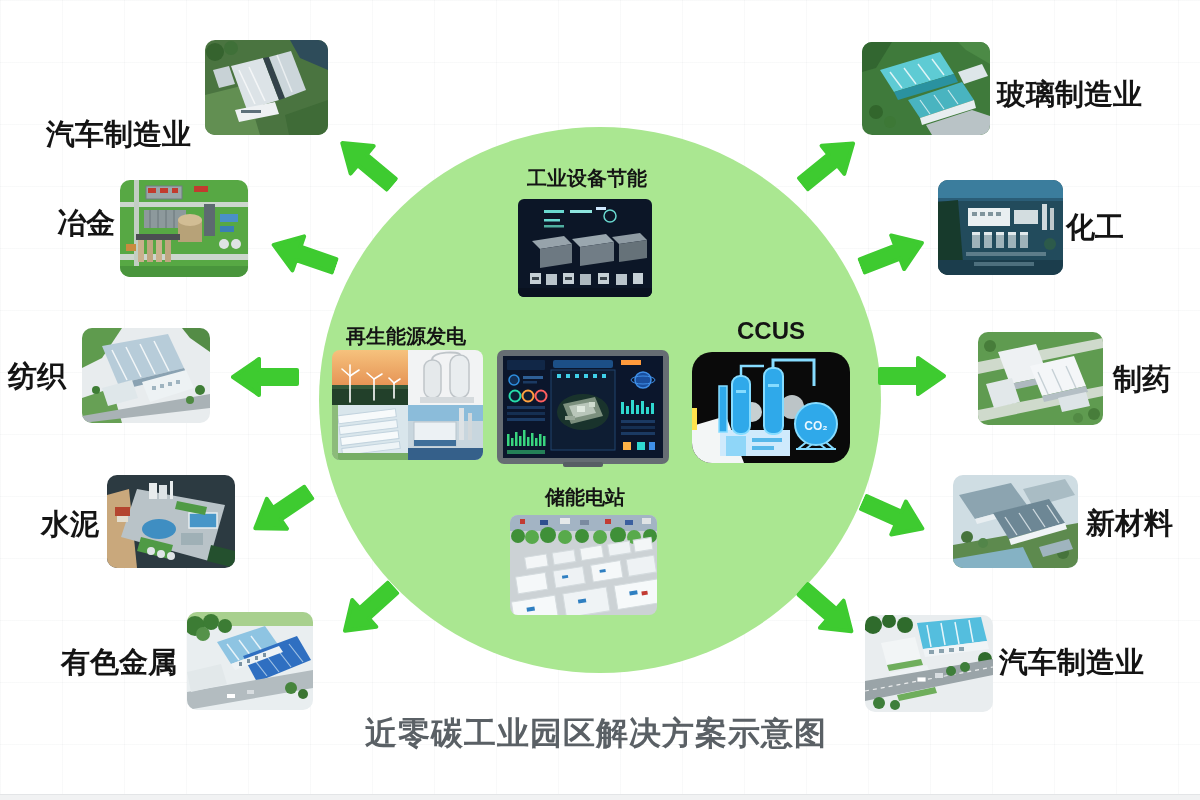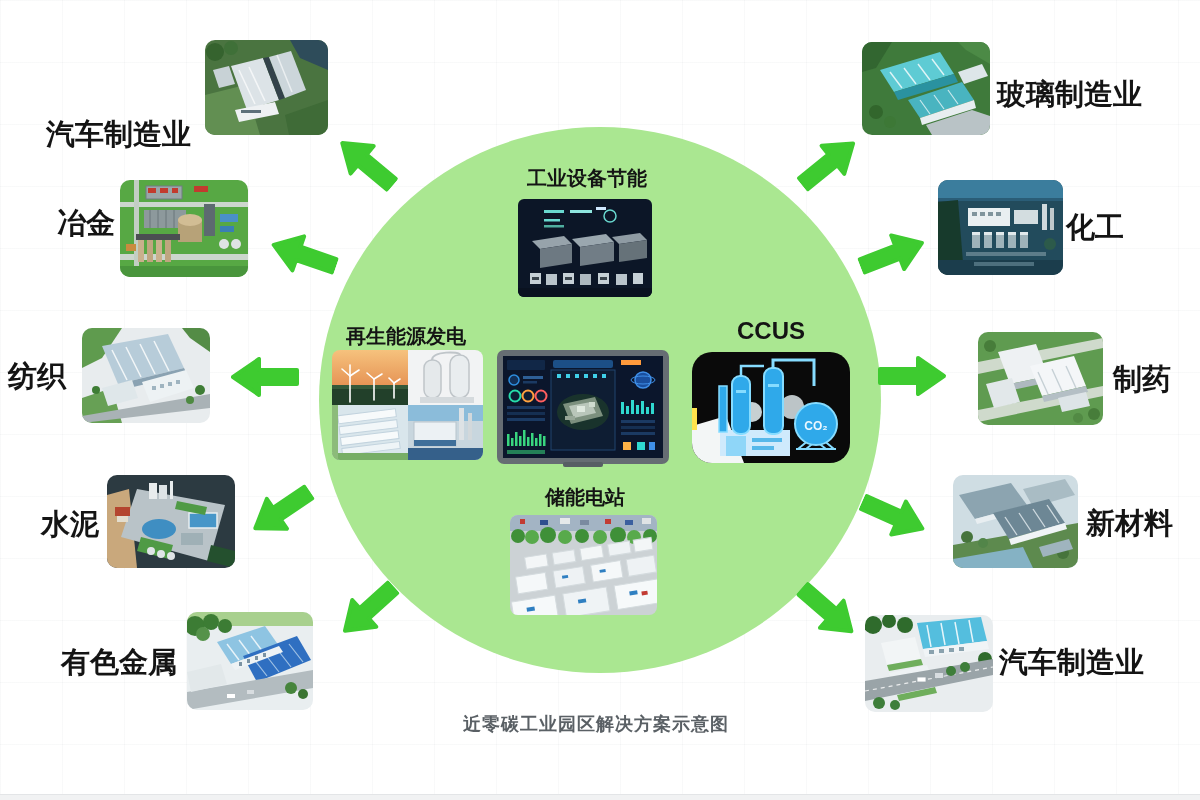--- a/index.html
+++ b/index.html
@@ -19,21 +19,21 @@
     position:absolute;font-size:29px;line-height:34px;font-weight:700;color:#141414;
     white-space:nowrap;
   }
   .ilbl{
     position:absolute;font-size:20px;line-height:24px;font-weight:700;color:#141414;
     white-space:nowrap;transform:translateX(-50%);
   }
   .ilbl.latin{font-size:24px;}
   .caption{
     position:absolute;left:596px;top:712px;transform:translateX(-50%);
-    font-size:18px;font-weight:700;color:#5a6065;letter-spacing:1px;white-space:nowrap;
+    font-size:32px;font-weight:700;color:#5a6065;letter-spacing:1px;white-space:nowrap;
   }
   .photo{position:absolute;border-radius:10px;overflow:hidden;}
   .photo.r6{border-radius:6px;}
   .photo.r8{border-radius:8px;}
   .photo.r12{border-radius:20px;}
   .photo svg{display:block;width:100%;height:100%;}
   .flat{position:absolute;}
   .flat svg{display:block;width:100%;height:100%;overflow:visible;}
   .arrow{position:absolute;width:70px;height:44px;}
   .arrow svg{display:block;width:100%;height:100%;}

